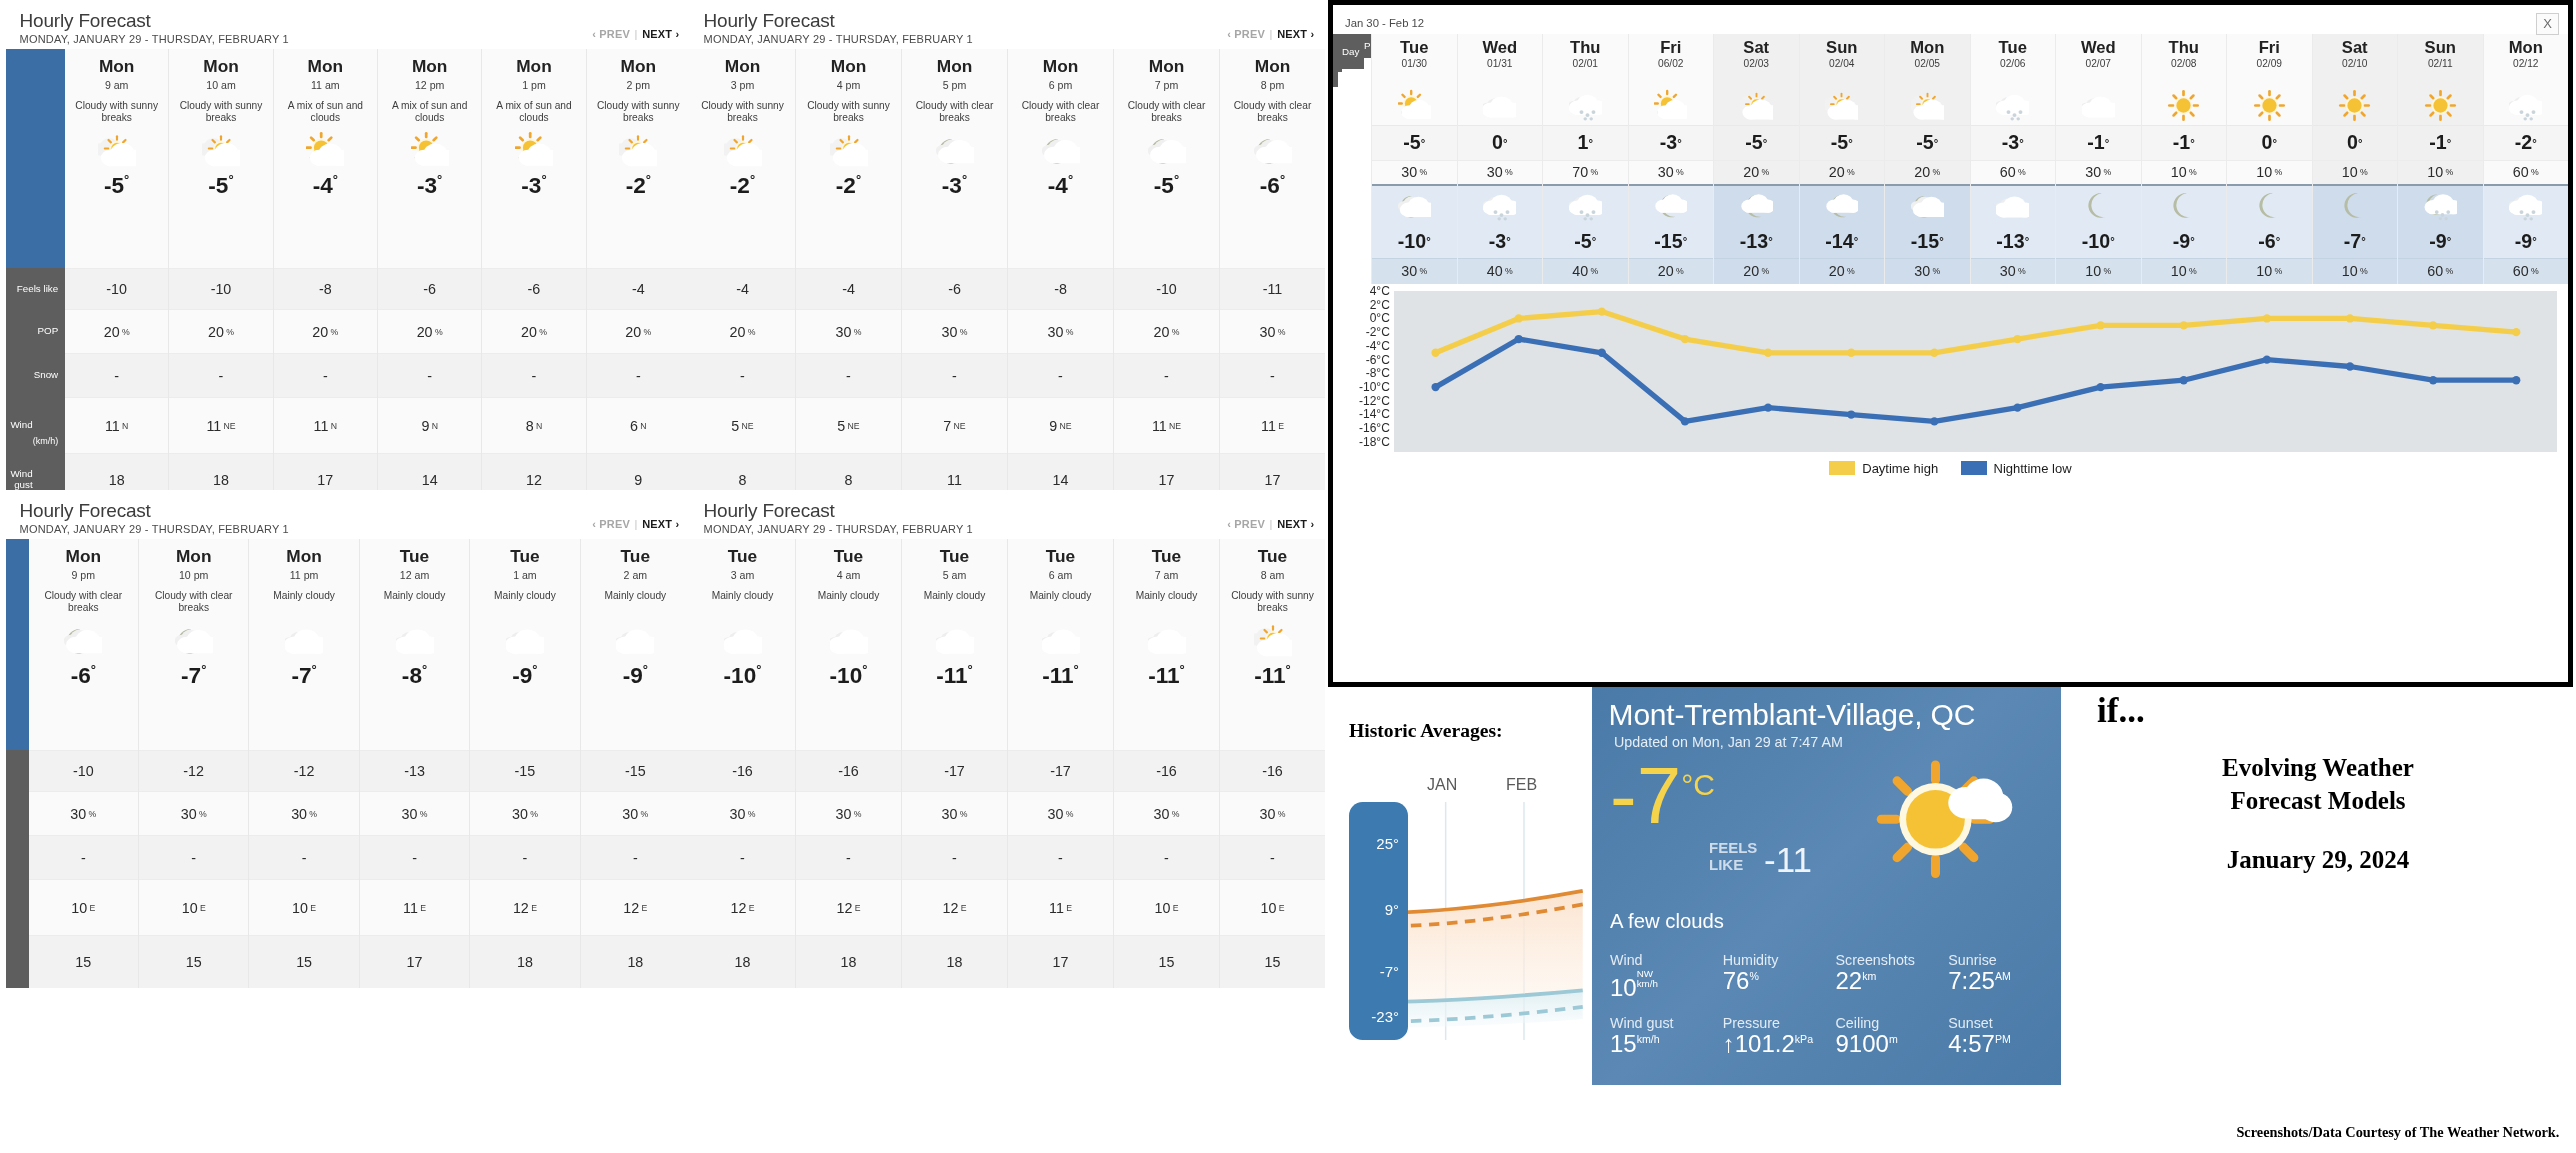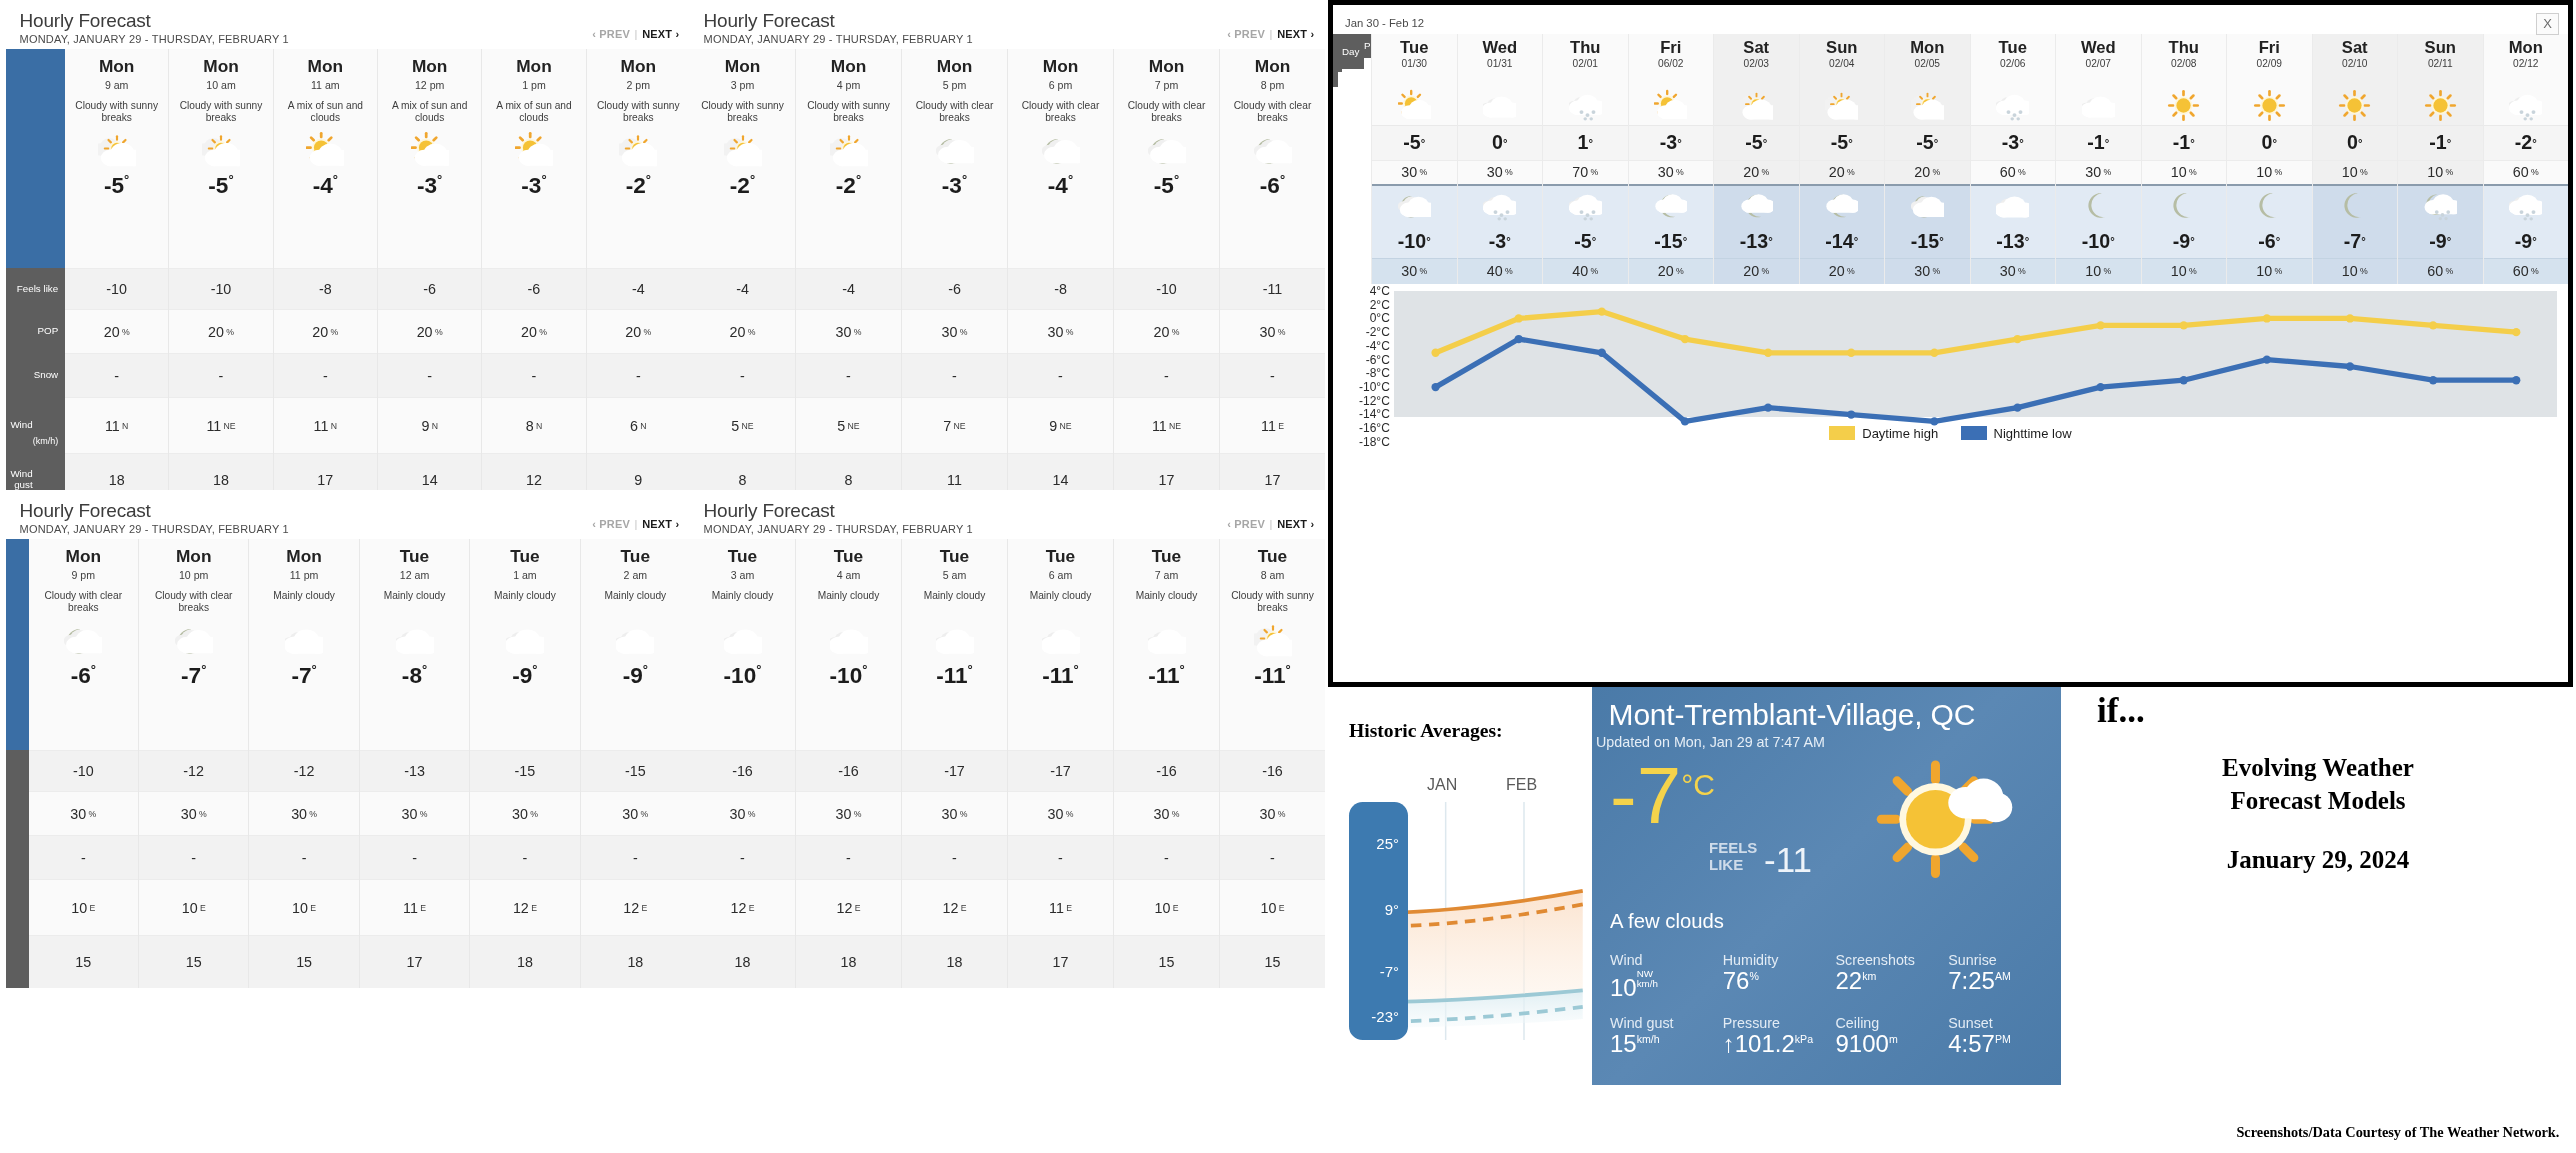--- a/index.html
+++ b/index.html
@@ -128,21 +128,21 @@
   .n-icon { background: #e1eaf4; height: 41px; display:flex; align-items:center; justify-content:center;
             border-top: 2.3px solid #8a9bac;}
   .n-temp { background: #e1eaf4; height: 33px; display:flex; align-items:center; justify-content:center;
             font-size: 19.6px; font-weight: 700; color: #1c1c1c; }
   .n-temp .deg { font-size: 11.3px; vertical-align: super; }
   .n-pop  { background: #d5e2ee; height: 26px; display:flex; align-items:center; justify-content:center;
             font-size: 14.3px; color: #2b2b2b; border-top: 0.8px solid #c3d3e2;}
   .pop-u { font-size: 8.7px; margin-left: 2.3px; }
 
   
-  .ov-chart { position: relative; margin: 7.5px 10.6px 0 10.6px; height: 126px; display: flex; }
+  .ov-chart { position: relative; margin: 7.5px 10.6px 0 10.6px; height: 161px; display: flex; }
   .ov-yaxis { width: 50px; flex: 0 0 50px; position: relative; }
   .ov-yaxis span {
     position: absolute; right: 3.8px; font-size: 12px; color: #2b2b2b;
     transform: translateY(-50%); white-space: nowrap;
   }
   .ov-plot { flex: 1; background: #dfe3e6; position: relative; }
   .ov-legend {
     display: flex; align-items: center; justify-content: center;
     gap: 22.6px; margin-top: 7.5px; font-size: 13px; color: #1c1c1c;
   }
@@ -163,21 +163,21 @@
   .hist-plot { position: absolute; left: 0; top: 26px; right: 0; bottom: 0; }
 
   
   #now {
     position: absolute; left: 1592px; top: 687px;
     width: 469px; height: 398px;
     background: linear-gradient(135deg,#4a7aa8 0%, #5b88b4 48%, #4a7aa8 100%);
     color: #ffffff; overflow: hidden;
   }
   .now-city { font-size: 30px; font-weight: 400; padding: 12px 0 0 16.6px; line-height: 1.05; letter-spacing: -0.2px;}
-  .now-upd { font-size: 14.3px; padding-left: 4px; color: #e6eef6; margin-top: 3px; }
+  .now-upd { font-size: 14.3px; padding-left: 22px; color: #e6eef6; margin-top: 3px; }
   .now-mid { position: relative; height: 166px; }
   .now-temp {
     position: absolute; left: 18px; top: 13.6px;
     font-size: 80px; font-weight: 400; color: #f5d34b; line-height: 0.82;
   }
   .now-temp .u { font-size: 30px; vertical-align: super; }
   .now-fl-lbl { position: absolute; left: 117px; top: 89px; font-size: 15px; color: #cfdcea; line-height: 1.15; font-weight:700;}
   .now-fl-val { position: absolute; left: 172px; top: 90px; font-size: 35px; color: #eef4fa; }
   .now-icon { position: absolute; right: 41px; top: 3px; }
   .now-cond { font-size: 20.3px; padding-left: 18px; margin-top: -6px; }

